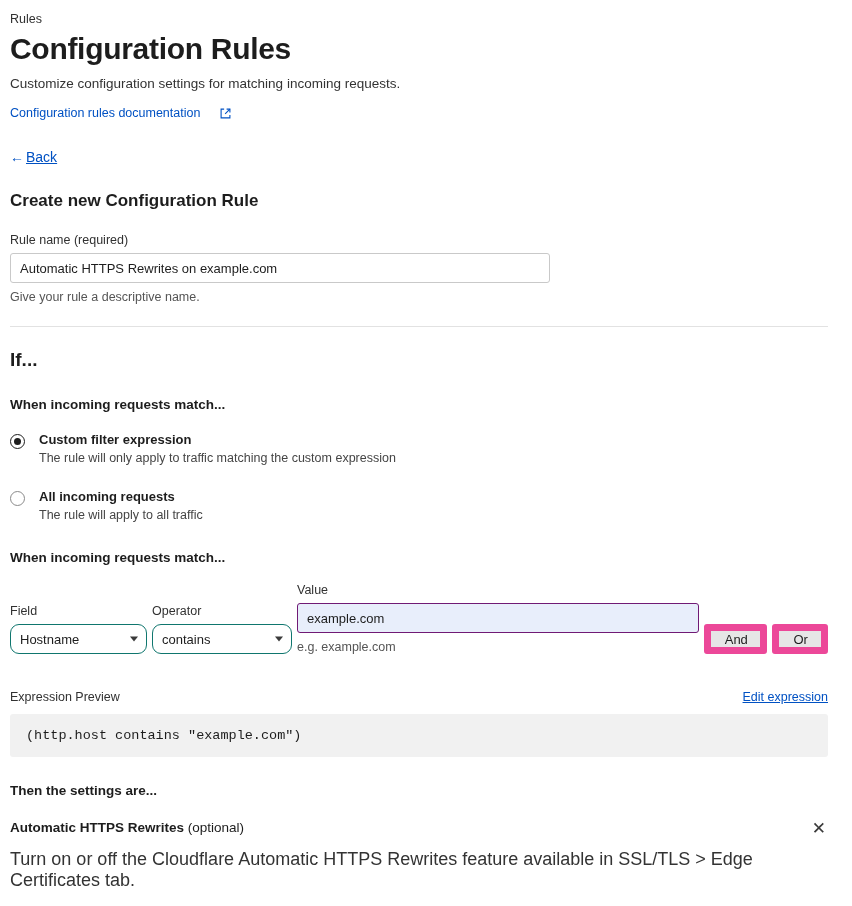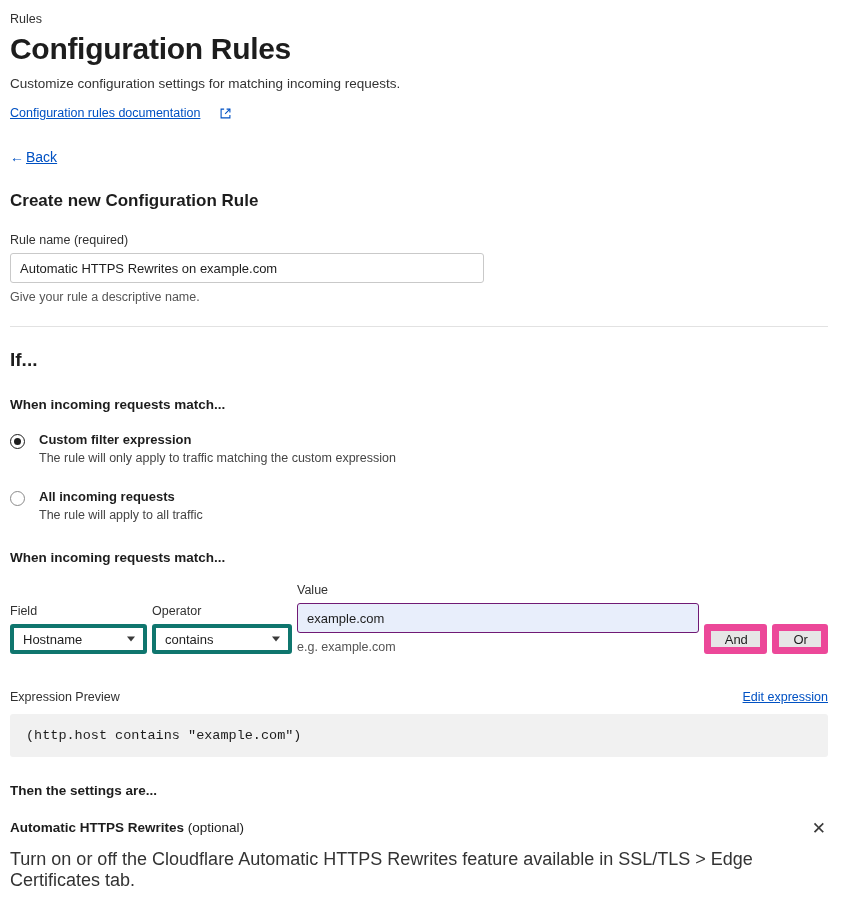--- a/index.html
+++ b/index.html
@@ -32,21 +32,20 @@
     margin: 0 0 10px 0;
   }
   .page-subtitle {
     font-size: 13.5px;
     color: #333;
     margin: 0 0 12px 0;
   }
   .doc-link {
     font-size: 12.5px;
     color: #0051c3;
-    text-decoration: underline;
     display: inline-flex;
     align-items: center;
     gap: 20px;
     cursor: pointer;
   }
   .ext-icon { display: inline-block; line-height: 0; }
   .back-row {
     margin: 28px 0 26px 0;
     display: flex;
     align-items: center;
@@ -68,21 +67,21 @@
     font-weight: bold;
     color: #1d1d1d;
     margin: 0 0 22px 0;
   }
   .field-label {
     font-size: 12.5px;
     color: #313131;
     margin-bottom: 6px;
   }
   .text-input {
-    width: 474px;
+    width: 540px;
     height: 30px;
     border: 1px solid #c9c9c9;
     border-radius: 3px;
     background: #fff;
     font-family: "Liberation Sans", sans-serif;
     font-size: 13px;
     color: #1d1d1d;
     padding: 0 9px;
   }
   .field-hint {
@@ -155,22 +154,22 @@
     gap: 5px;
   }
   .b-col-label {
     font-size: 12.5px;
     color: #313131;
     margin-bottom: 6px;
   }
   .select {
     position: relative;
     height: 30px;
-    border: 4px solid #0f766e;
-    border-radius: 3px;
+    border: 1px solid #0f766e;
+    border-radius: 9px;
     background: #fff;
     font-size: 13px;
     color: #1d1d1d;
     display: flex;
     align-items: center;
     padding: 0 26px 0 9px;
     cursor: pointer;
   }
   .select .caret {
     position: absolute;

